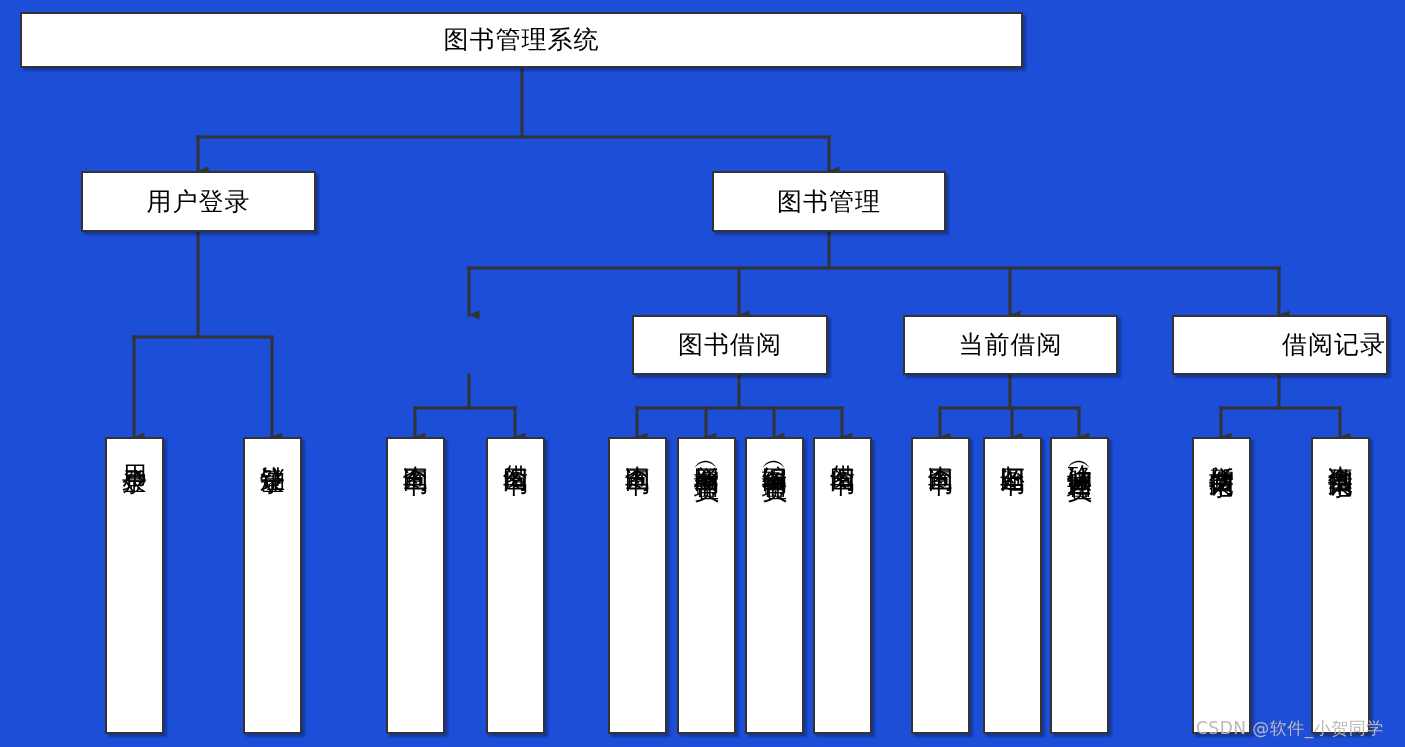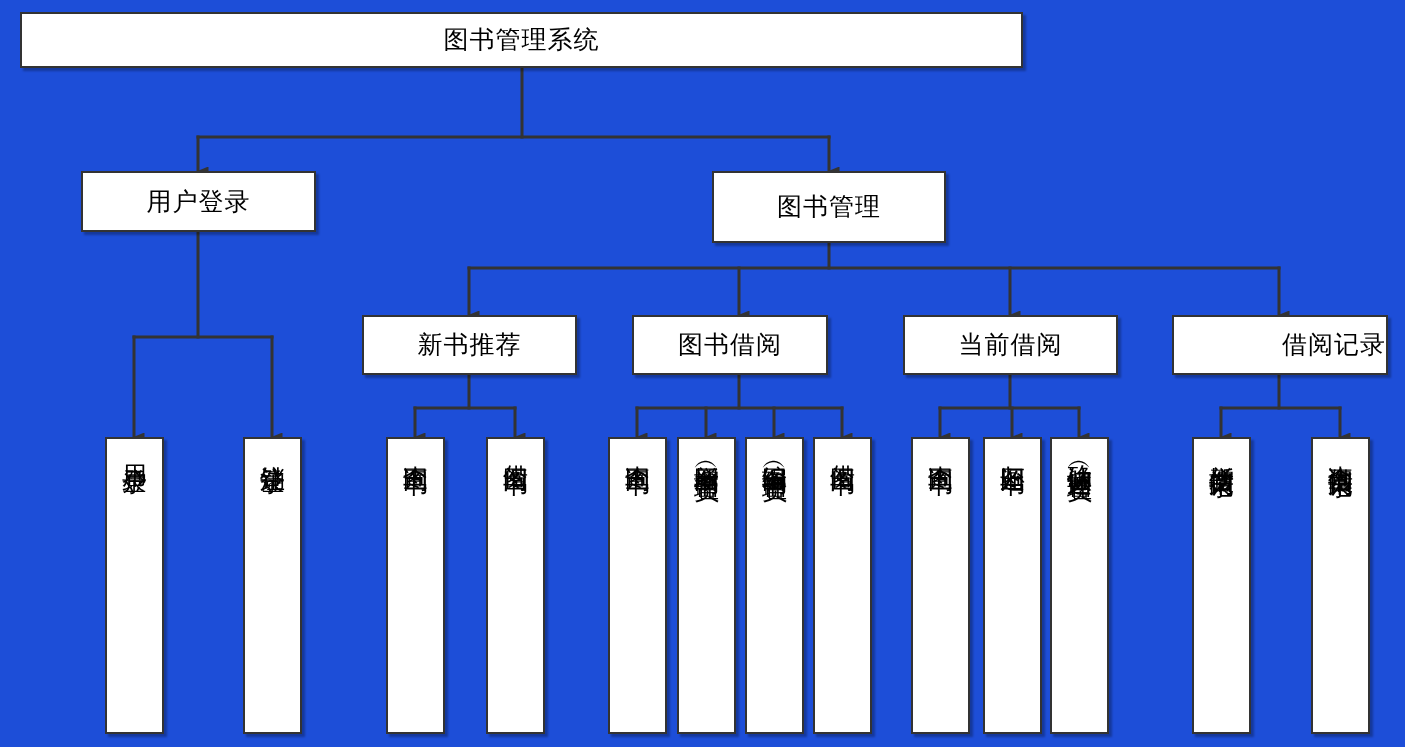--- a/index.html
+++ b/index.html
@@ -121,27 +121,24 @@
       </g>
   </svg>
 
   <div class="node-box node-horizontal" style="left: 20px; top: 12px; width: 1003px; height: 56px;">
     <span class="node-label">图书管理系统</span>
   </div>
 
   <div class="node-box node-horizontal" style="left: 81px; top: 171px; width: 235px; height: 61px;">
     <span class="node-label">用户登录</span>
   </div>
-  <div class="node-box node-horizontal" style="left: 712px; top: 171px; width: 234px; height: 72px;">
+  <div class="node-box node-horizontal" style="left: 712px; top: 171px; width: 234px; height: 61px;">
     <span class="node-label">图书管理</span>
   </div>
 
-  <div class="node-box node-horizontal" style="left: 362px; top: 315px; width: 215px; height: 60px;">
-    <span class="node-label">新书推荐</span>
-  </div>
   <div class="node-box node-horizontal" style="left: 632px; top: 315px; width: 196px; height: 60px;">
     <span class="node-label">图书借阅</span>
   </div>
   <div class="node-box node-horizontal" style="left: 903px; top: 315px; width: 215px; height: 60px;">
     <span class="node-label">当前借阅</span>
   </div>
   <div class="node-box node-horizontal" style="left: 1172px; top: 315px; width: 216px; height: 60px; justify-content: flex-end;">
     <span class="node-label">借阅记录</span>
   </div>
 
@@ -178,14 +175,15 @@
   <div class="node-box node-vertical" style="left: 1050px; top: 437px; width: 59px; height: 297px;">
     <span class="node-label">确认归还（管理员）</span>
   </div>
   <div class="node-box node-vertical" style="left: 1192px; top: 437px; width: 59px; height: 297px;">
     <span class="node-label">新增借阅记录</span>
   </div>
   <div class="node-box node-vertical" style="left: 1311px; top: 437px; width: 59px; height: 297px;">
     <span class="node-label">查询借阅记录</span>
   </div>
 
+  <div class="watermark" style="left: 1196px; top: 717px;">CSDN @软件_小贺同学</div>
 
 </div>
 
 </body></html>

